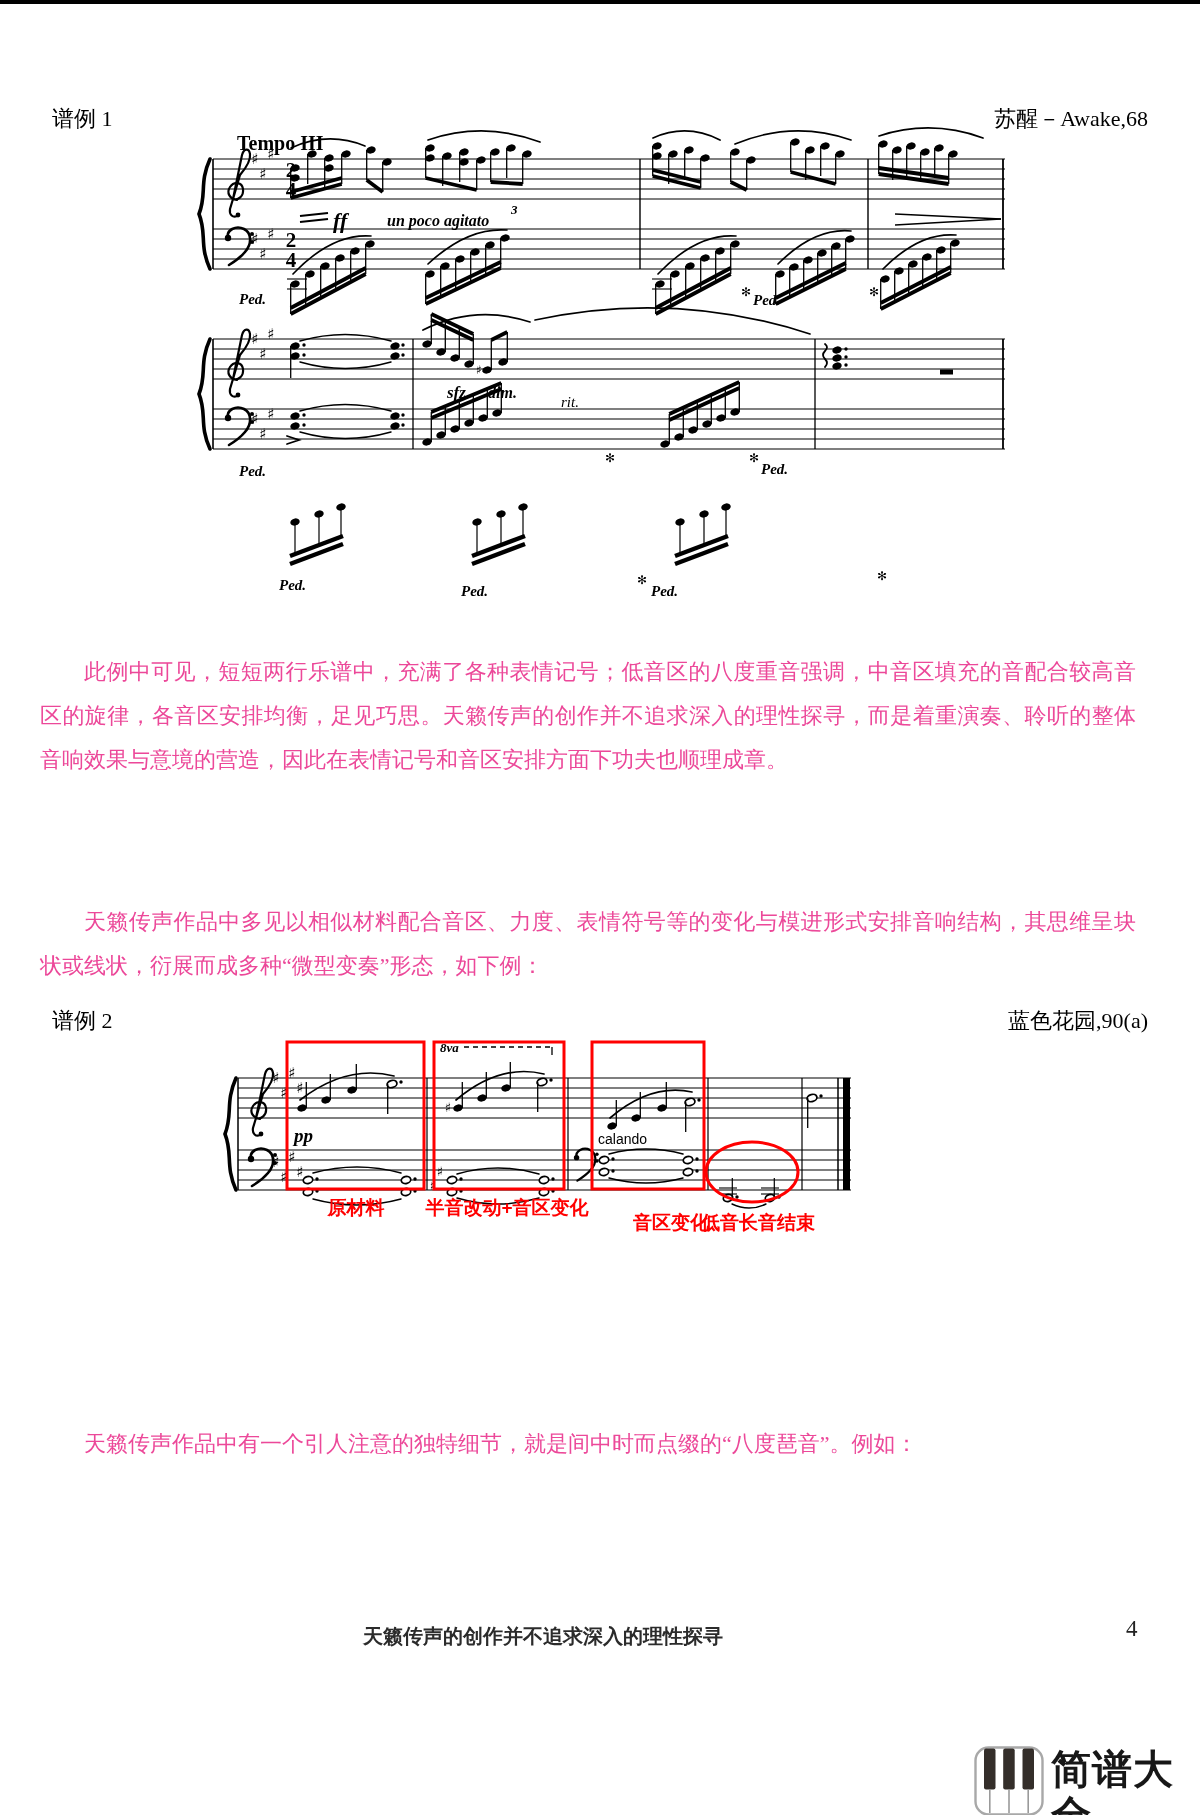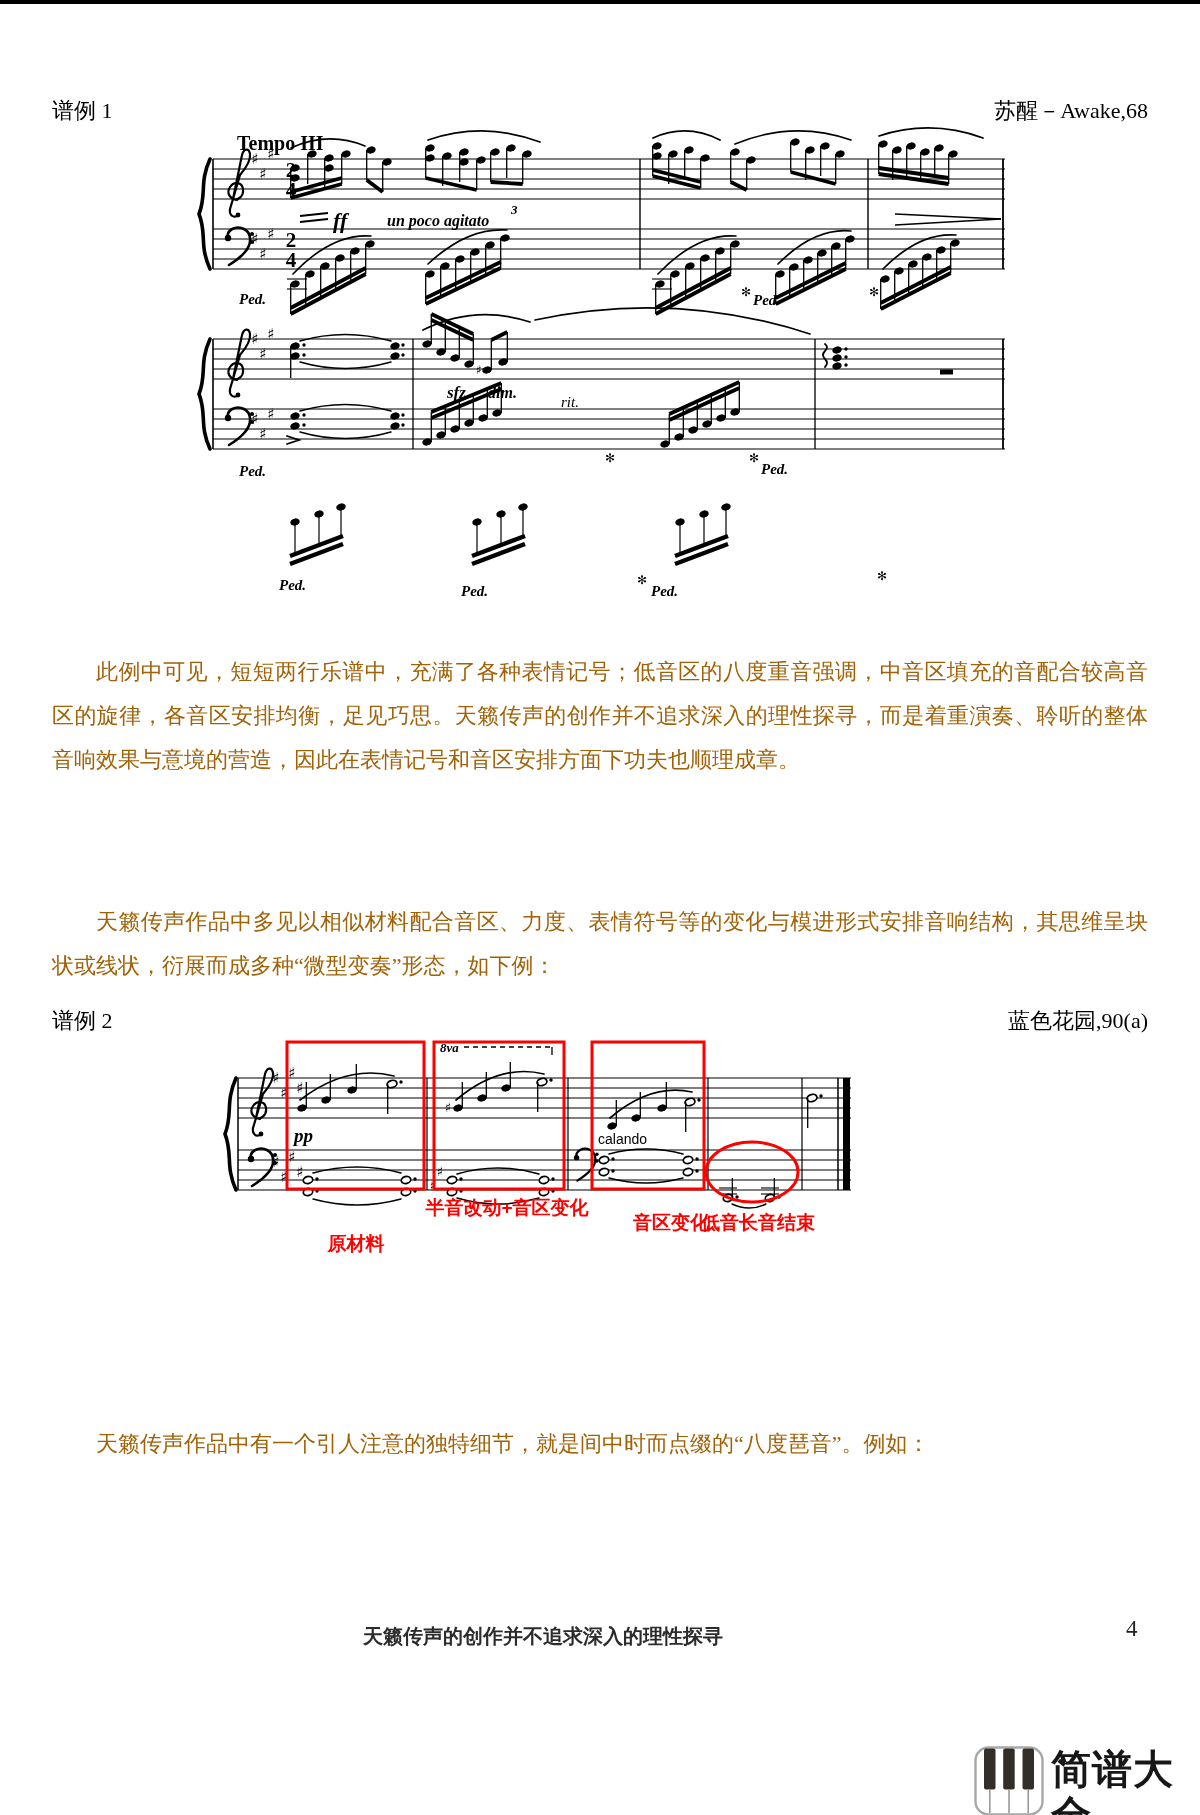--- a/index.html
+++ b/index.html
@@ -2,22 +2,22 @@
 <html><head>
 <meta charset="utf-8">
 <style>
   html,body{margin:0;padding:0;background:#ffffff;}
   .page{position:relative;width:1200px;height:1815px;background:#fff;
         font-family:"Liberation Serif","DejaVu Serif",serif;color:#111;
         border-top:4px solid #000;box-sizing:border-box;overflow:hidden;}
   .abs{position:absolute;}
   .exrow{left:52px;right:52px;display:flex;justify-content:space-between;
          font-size:22px;color:#000;}
-  .para{left:52px;width:1096px;font-size:22px;line-height:44px;
-        text-align:justify;text-indent:2em;color:#a16207;}
+  .para{left:40px;width:1096px;font-size:22px;line-height:44px;
+        text-align:justify;text-indent:2em;color:#ec4899;}
   .h2{left:52px;font-family:"Liberation Sans","DejaVu Sans",sans-serif;
       font-weight:bold;font-size:22px;color:#222;white-space:nowrap;}
   .h2 .num{margin-right:18px;}
   .redlabel{position:absolute;transform:translateX(-50%);
             font-family:"Liberation Sans","DejaVu Sans",sans-serif;
             font-weight:bold;font-size:19px;color:#ff0000;white-space:nowrap;}
   .footer-title{font-family:"Liberation Sans","DejaVu Sans",sans-serif;
                 font-weight:bold;font-size:20px;color:#2b2b2b;}
   .pagenum{font-size:23px;color:#222;}
   .score{position:absolute;}
@@ -36,21 +36,21 @@
   
   .logo{position:absolute;left:974px;top:1742px;display:flex;align-items:flex-start;gap:7px;}
   .logo-text .cn{font-family:"Liberation Sans","DejaVu Sans",sans-serif;font-weight:bold;
                  font-size:40px;line-height:46px;color:#171717;letter-spacing:1px;}
 </style>
 </head>
 <body>
 
 <div class="page">
 
-  <div class="abs exrow" style="top:92px;">
+  <div class="abs exrow" style="top:100px;">
     <span>谱例 1</span>
     <span>苏醒－Awake,68</span>
   </div>
 
   <svg class="score" style="left:195px;top:120px;" width="830" height="480" viewBox="0 0 830 480">
     <g id="s1-notes">
         <line x1="18" y1="35" x2="810" y2="35" stroke="#000" stroke-width="1.1"></line>
         <line x1="18" y1="45" x2="810" y2="45" stroke="#000" stroke-width="1.1"></line>
         <line x1="18" y1="55" x2="810" y2="55" stroke="#000" stroke-width="1.1"></line>
         <line x1="18" y1="65" x2="810" y2="65" stroke="#000" stroke-width="1.1"></line>
@@ -553,21 +553,21 @@
     <text class="t-8va" x="218" y="18">8va</text>
     <text class="t-cal" x="376" y="110">calando</text>
     <g id="s2-red">
         <rect x="65" y="8" width="137" height="147" fill="none" stroke="#ff0000" stroke-width="3"></rect>
         <rect x="212" y="8" width="130" height="147" fill="none" stroke="#ff0000" stroke-width="3"></rect>
         <rect x="370" y="8" width="112" height="147" fill="none" stroke="#ff0000" stroke-width="3"></rect>
         <ellipse cx="530" cy="138" rx="46" ry="30" fill="none" stroke="#ff0000" stroke-width="3"></ellipse>
       </g>
   </svg>
 
-  <div class="redlabel" style="left:356px;top:1191px;margin-top:36px;">原材料</div>
+  <div class="redlabel" style="left:356px;top:1191px;">原材料</div>
   <div class="redlabel" style="left:507px;top:1191px;">半音改动+音区变化</div>
   <div class="redlabel" style="left:647px;top:1206px;margin-left:24px;">音区变化</div>
   <div class="redlabel" style="left:758px;top:1206px;">低音长音结束</div>
 
 
   <p class="abs para" style="top:1418px;margin:0;">天籁传声作品中有一个引人注意的独特细节，就是间中时而点缀的“八度琶音”。例如：</p>
 
   <div class="abs footer-title" style="left:363px;top:1619px;">天籁传声的创作并不追求深入的理性探寻</div>
   <div class="abs pagenum" style="left:1126px;top:1612px;">4</div>
 

